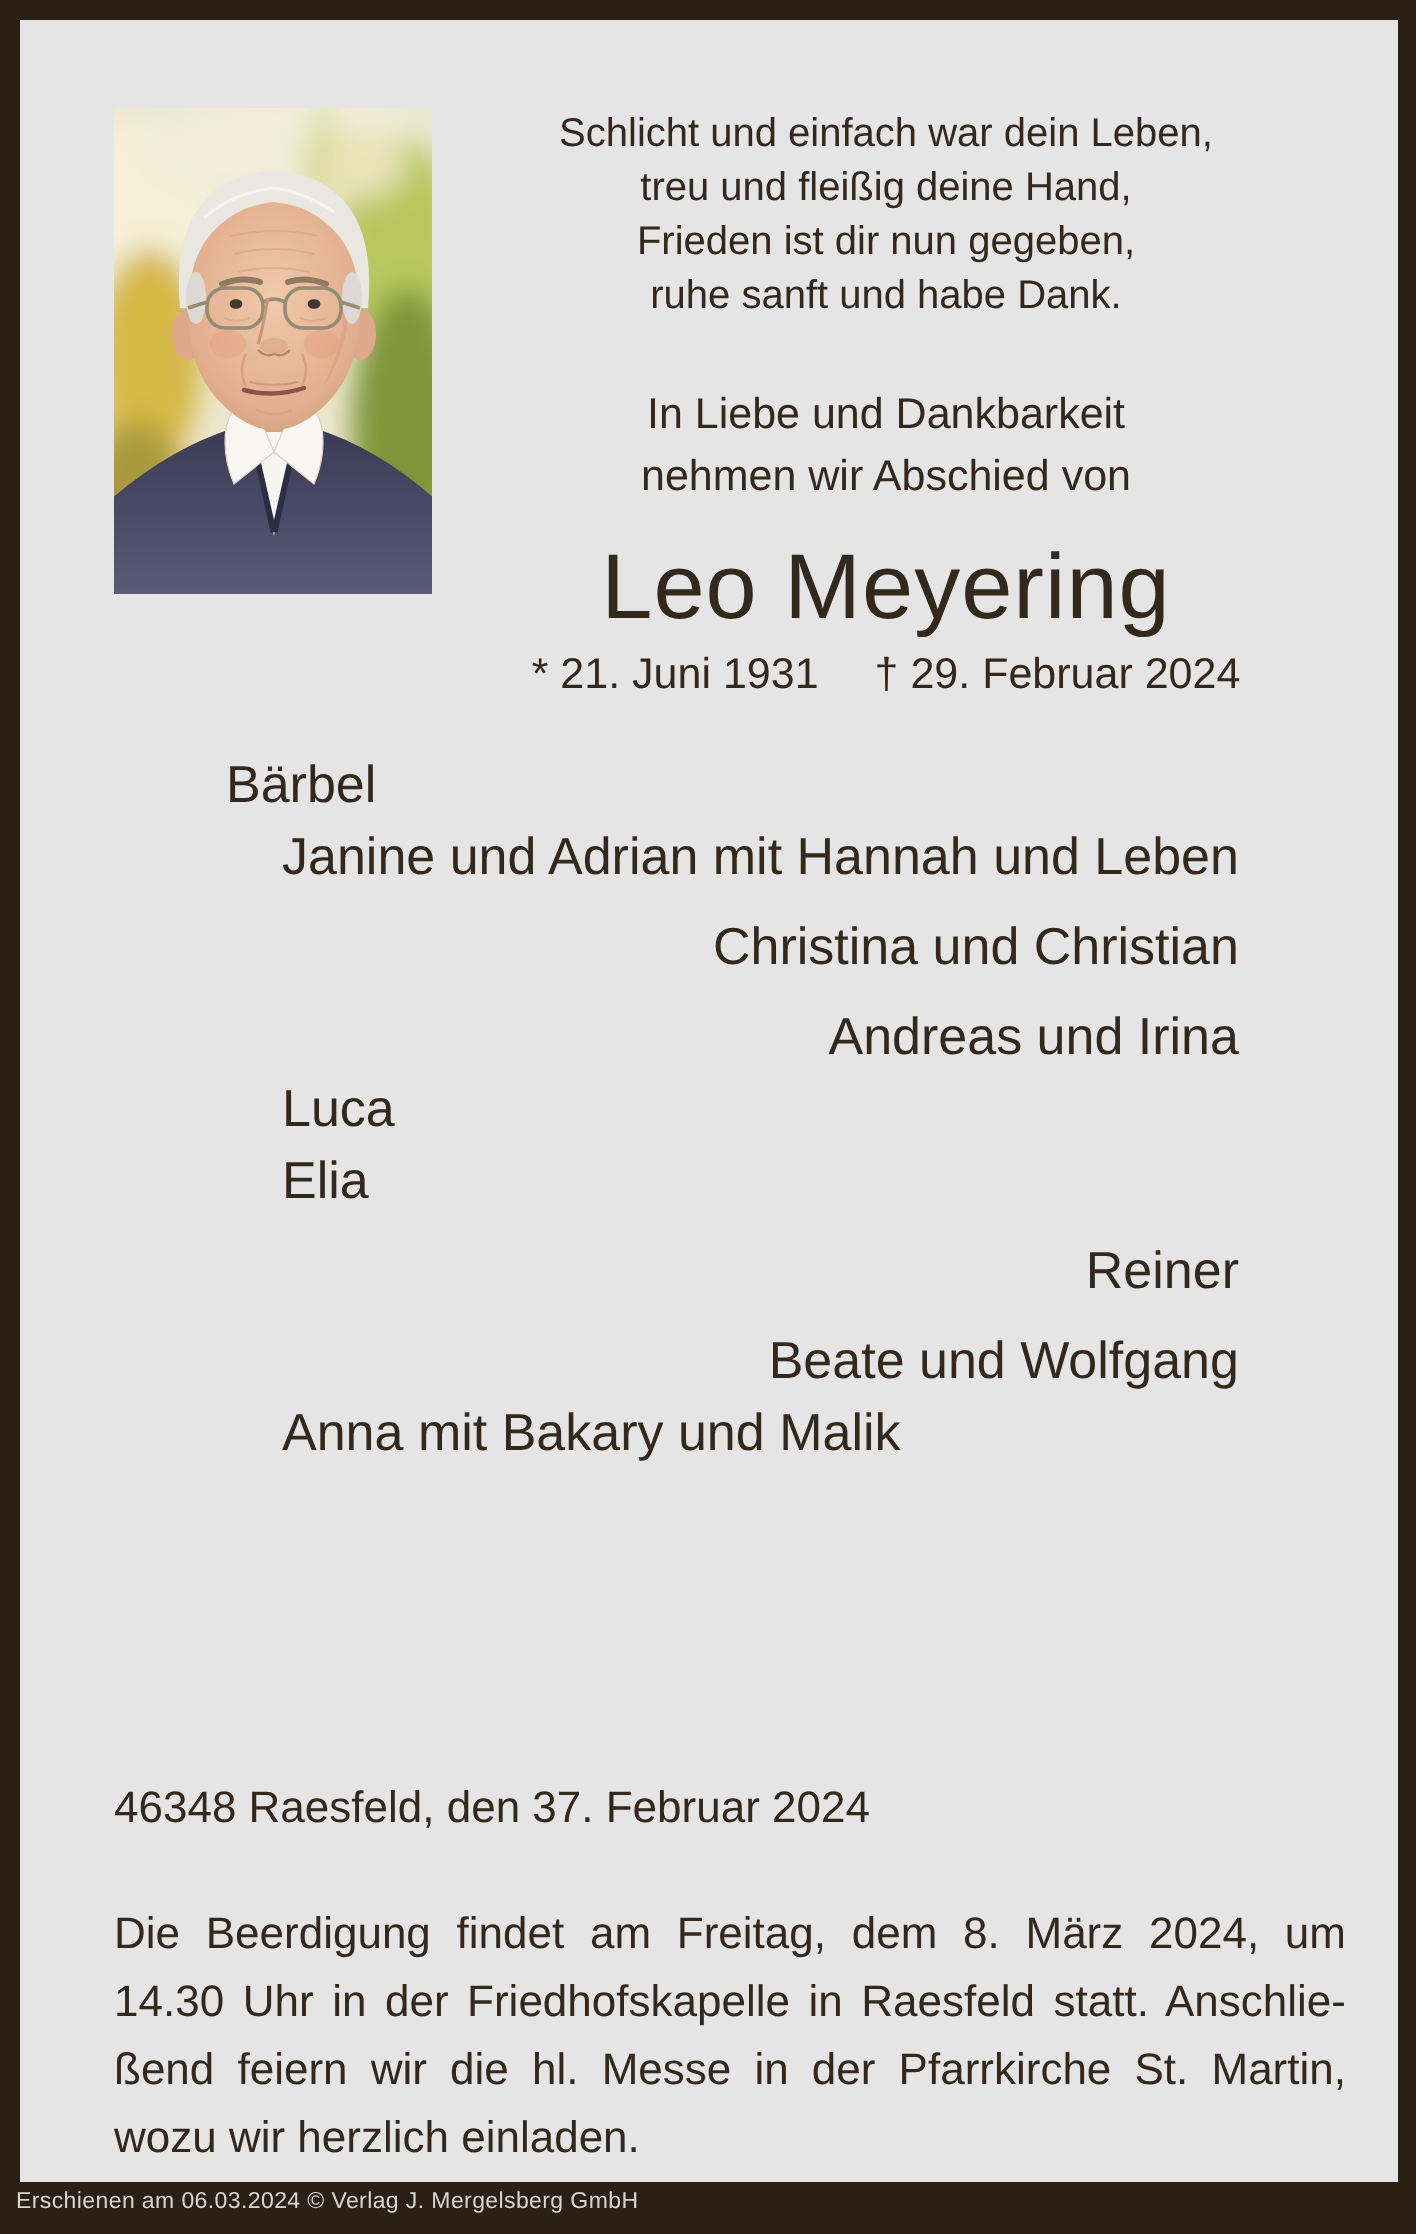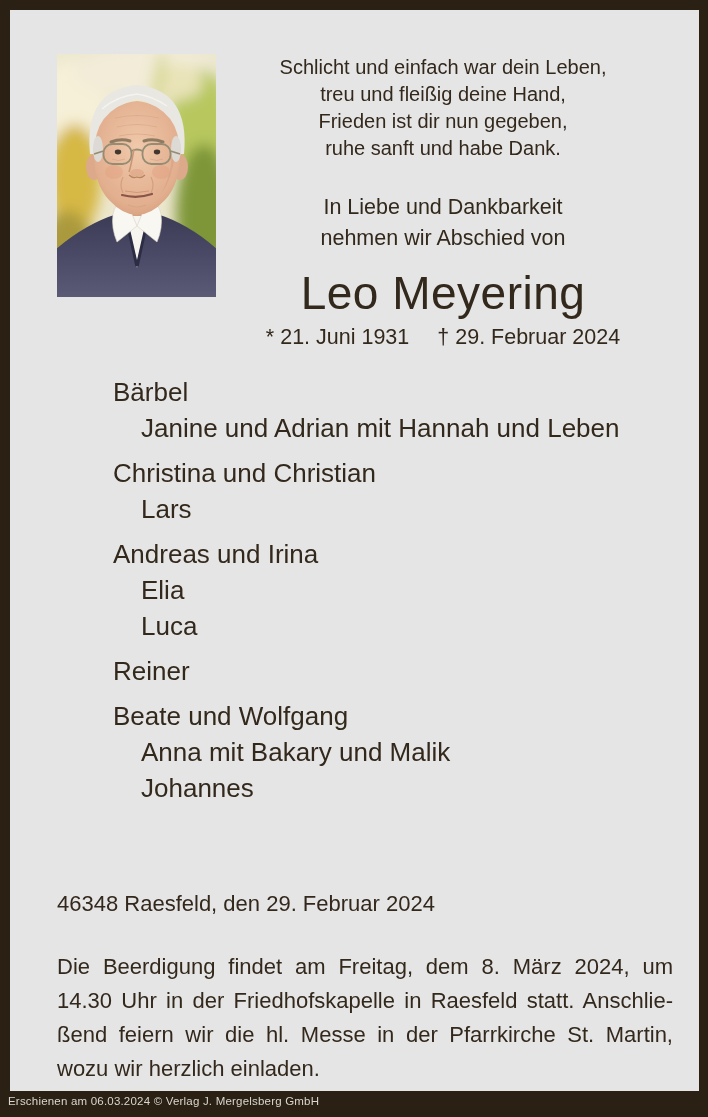--- a/index.html
+++ b/index.html
@@ -12,21 +12,21 @@
   .card{position:absolute;left:10px;top:10px;width:689px;height:1081px;background:#e5e5e5;}
   .photo{position:absolute;left:47px;top:44px;width:159px;height:243px;overflow:hidden;}
   .header{position:absolute;left:166px;top:44px;width:534px;text-align:center;}
   .poem{font-size:20px;line-height:27px;}
   .intro{margin-top:30px;font-size:21.5px;line-height:31px;}
   .name{margin:14px 0 0 0;font-size:46px;font-weight:400;line-height:50px;letter-spacing:.5px;}
   .dates{margin-top:7px;font-size:21.5px;white-space:nowrap;}
   .dates .death{margin-left:28px;}
   .family{position:absolute;left:103px;top:364px;font-size:26px;line-height:36px;}
   .family .ind{margin-left:28px;}
-  .family .grp{margin-top:9px;}
+  .family .grp{margin-top:9px;text-align:right;}
   .placeline{position:absolute;left:47px;top:881px;font-size:22px;}
   .funeral{position:absolute;left:47px;top:940px;width:616px;font-size:22px;line-height:34px;}
   .funeral .j{text-align:justify;text-align-last:justify;}
   .frame-footer{position:absolute;left:8px;top:1095px;font-size:11.5px;color:#dad6cf;letter-spacing:.2px;}
 </style>
 </head>
 <body>
 
 <div class="stage">
   <div class="card">
@@ -131,31 +131,29 @@
       <h1 class="name">Leo Meyering</h1>
       <div class="dates">
         <span class="birth">* 21. Juni 1931</span><span class="death">† 29. Februar 2024</span>
       </div>
     </div>
 
     <div class="family">
       <div>Bärbel</div>
       <div class="ind">Janine und Adrian mit Hannah und Leben</div>
       <div class="grp">Christina und Christian</div>
-      <div class="ind">Lars</div>
       <div class="grp">Andreas und Irina</div>
+      <div class="ind">Luca</div>
       <div class="ind">Elia</div>
-      <div class="ind">Luca</div>
       <div class="grp">Reiner</div>
       <div class="grp">Beate und Wolfgang</div>
       <div class="ind">Anna mit Bakary und Malik</div>
-      <div class="ind">Johannes</div>
     </div>
 
-    <div class="placeline">46348 Raesfeld, den 29. Februar 2024</div>
+    <div class="placeline">46348 Raesfeld, den 37. Februar 2024</div>
 
     <div class="funeral">
       <div class="j">Die Beerdigung findet am Freitag, dem 8. März 2024, um</div>
       <div class="j">14.30 Uhr in der Friedhofskapelle in Raesfeld statt. Anschlie-</div>
       <div class="j">ßend feiern wir die hl. Messe in der Pfarrkirche St. Martin,</div>
       <div>wozu wir herzlich einladen.</div>
     </div>
 
   </div>
 

